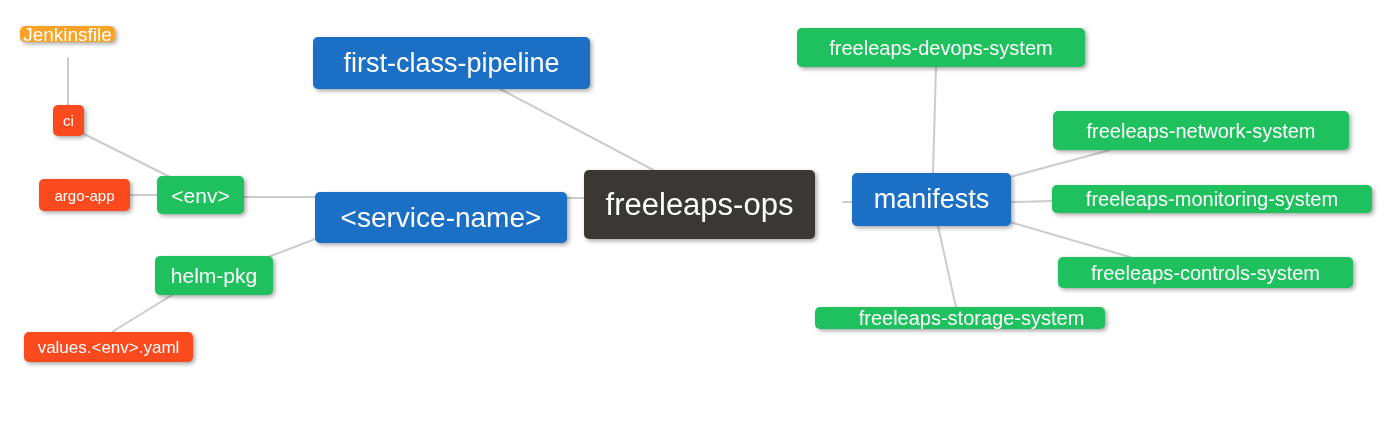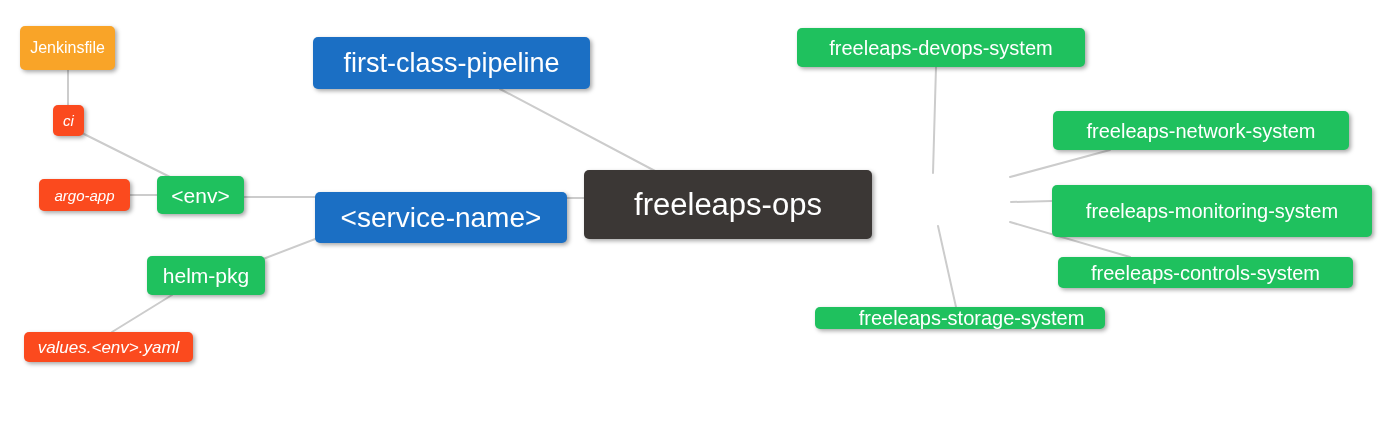--- a/index.html
+++ b/index.html
@@ -25,38 +25,38 @@
     justify-content: center;
     color: #ffffff;
     white-space: nowrap;
     border-radius: 5px;
     box-shadow: 2px 2px 4px rgba(0,0,0,0.35);
     box-sizing: border-box;
     cursor: default;
     line-height: 1;
   }
   .c-amber { background: #f9a428; }
-  .c-red   { background: #fb4a1e; font-style: italic; }
+  .c-red   { background: #fb4a1e; }
   .c-green { background: #1fc15e; }
   .c-blue  { background: #1b6fc4; }
   .c-dark  { background: #3b3735; }
 
-  #n-jenkinsfile { left: 20px;   top: 26px;  width: 95px;  height: 44px; font-size: 16px; }
+  #n-jenkinsfile { left: 20px;   top: 26px;  width: 95px;  height: 16px; font-size: 19px; }
   #n-ci          { left: 53px;   top: 105px; width: 31px;  height: 31px; font-size: 15px; }
   #n-argo-app    { left: 31px;   top: 179px; width: 91px;  height: 32px; font-size: 15px; margin-left: 8px; }
   #n-env         { left: 157px;  top: 176px; width: 87px;  height: 38px; font-size: 21px; }
-  #n-helm-pkg    { left: 147px;  top: 256px; width: 118px; height: 39px; font-size: 21px; }
+  #n-helm-pkg    { left: 155px;  top: 256px; width: 118px; height: 39px; font-size: 21px; }
   #n-values      { left: 24px;    top: 332px; width: 169px; height: 30px; font-size: 17px; }
   #n-pipeline    { left: 313px;  top: 37px;  width: 277px; height: 52px; font-size: 27px; text-align: right; }
   #n-service     { left: 315px;  top: 172px; width: 252px; height: 51px; font-size: 28px; margin-top: 20px; }
-  #n-ops         { left: 584px;  top: 170px; width: 288px; height: 69px; font-size: 31px; }
+  #n-ops         { left: 584px;  top: 170px; width: 231px; height: 69px; font-size: 31px; }
   #n-manifests   { left: 852px;  top: 173px; width: 159px; height: 53px; font-size: 27px; }
   #n-devops      { left: 797px;  top: 28px;  width: 288px; height: 39px; font-size: 20px; }
   #n-network     { left: 1053px; top: 111px; width: 296px; height: 39px; font-size: 20px; }
-  #n-monitoring  { left: 1052px; top: 185px; width: 320px; height: 52px; font-size: 20px; }
+  #n-monitoring  { left: 1052px; top: 185px; width: 320px; height: 28px; font-size: 20px; }
   #n-controls    { left: 1058px; top: 257px; width: 295px; height: 31px; font-size: 20px; }
   #n-storage     { left: 815px;  top: 307px; width: 290px; height: 22px; font-size: 20px; padding-left: 23px; }
 </style>
 </head>
 <body>
 
 <div id="canvas">
   <svg id="edge-layer" viewBox="0 0 1390 421" xmlns="http://www.w3.org/2000/svg">
       <line x1="68" y1="58" x2="68" y2="105" stroke="#cccccc" stroke-width="2" stroke-linecap="round"></line>
       <line x1="82" y1="133" x2="172" y2="178" stroke="#cccccc" stroke-width="2" stroke-linecap="round"></line>
@@ -76,18 +76,19 @@
 
   <div class="node c-amber" id="n-jenkinsfile">Jenkinsfile</div>
   <div class="node c-red" id="n-ci">ci</div>
   <div class="node c-red" id="n-argo-app">argo-app</div>
   <div class="node c-green" id="n-env">&lt;env&gt;</div>
   <div class="node c-green" id="n-helm-pkg">helm-pkg</div>
   <div class="node c-red" id="n-values">values.&lt;env&gt;.yaml</div>
   <div class="node c-blue" id="n-pipeline">first-class-pipeline</div>
   <div class="node c-blue" id="n-service">&lt;service-name&gt;</div>
   <div class="node c-dark" id="n-ops">freeleaps-ops</div>
+  <div class="node c-blue" id="n-manifests">manifests</div>
   <div class="node c-green" id="n-devops">freeleaps-devops-system</div>
   <div class="node c-green" id="n-network">freeleaps-network-system</div>
   <div class="node c-green" id="n-monitoring">freeleaps-monitoring-system</div>
   <div class="node c-green" id="n-controls">freeleaps-controls-system</div>
   <div class="node c-green" id="n-storage">freeleaps-storage-system</div>
 </div>
 
 </body></html>

